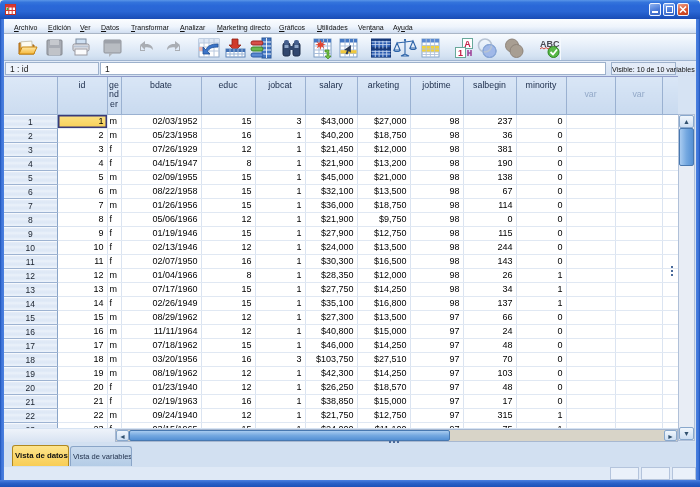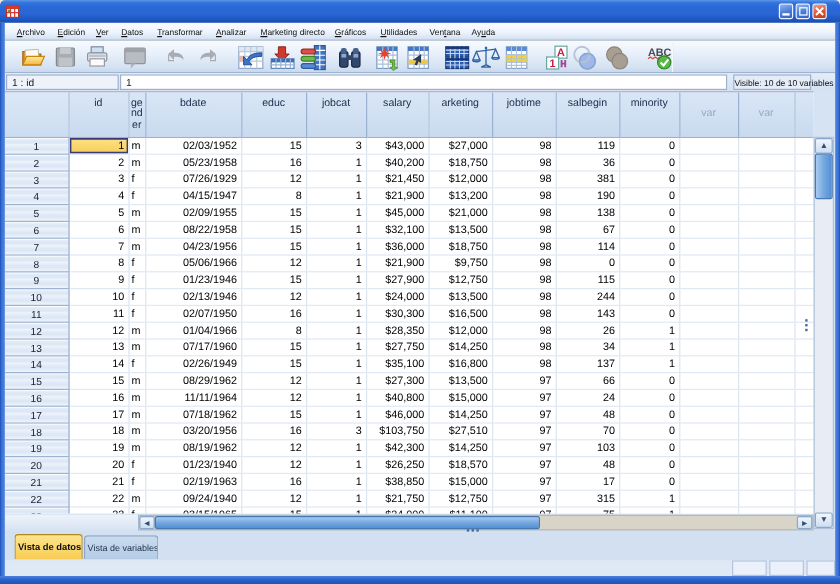--- a/index.html
+++ b/index.html
@@ -317,21 +317,21 @@
               <div class="rhin">1</div>
             </td>
             <td class="n selc">1</td>
             <td class="s">m</td>
             <td class="n">02/03/1952</td>
             <td class="n">15</td>
             <td class="n">3</td>
             <td class="n">$43,000</td>
             <td class="n">$27,000</td>
             <td class="n">98</td>
-            <td class="n">119</td>
+            <td class="n">237</td>
             <td class="n">0</td>
             <td class="e"></td>
             <td class="e"></td>
             <td class="e"></td>
           </tr>
 <tr>
             <td class="rh">
               <div class="rhin">2</div>
             </td>
             <td class="n">2</td>
@@ -419,21 +419,21 @@
             <td class="e"></td>
             <td class="e"></td>
             <td class="e"></td>
           </tr>
 <tr>
             <td class="rh">
               <div class="rhin">7</div>
             </td>
             <td class="n">7</td>
             <td class="s">m</td>
-            <td class="n">04/23/1956</td>
+            <td class="n">01/26/1956</td>
             <td class="n">15</td>
             <td class="n">1</td>
             <td class="n">$36,000</td>
             <td class="n">$18,750</td>
             <td class="n">98</td>
             <td class="n">114</td>
             <td class="n">0</td>
             <td class="e"></td>
             <td class="e"></td>
             <td class="e"></td>
@@ -455,21 +455,21 @@
             <td class="e"></td>
             <td class="e"></td>
             <td class="e"></td>
           </tr>
 <tr>
             <td class="rh">
               <div class="rhin">9</div>
             </td>
             <td class="n">9</td>
             <td class="s">f</td>
-            <td class="n">01/23/1946</td>
+            <td class="n">01/19/1946</td>
             <td class="n">15</td>
             <td class="n">1</td>
             <td class="n">$27,900</td>
             <td class="n">$12,750</td>
             <td class="n">98</td>
             <td class="n">115</td>
             <td class="n">0</td>
             <td class="e"></td>
             <td class="e"></td>
             <td class="e"></td>

